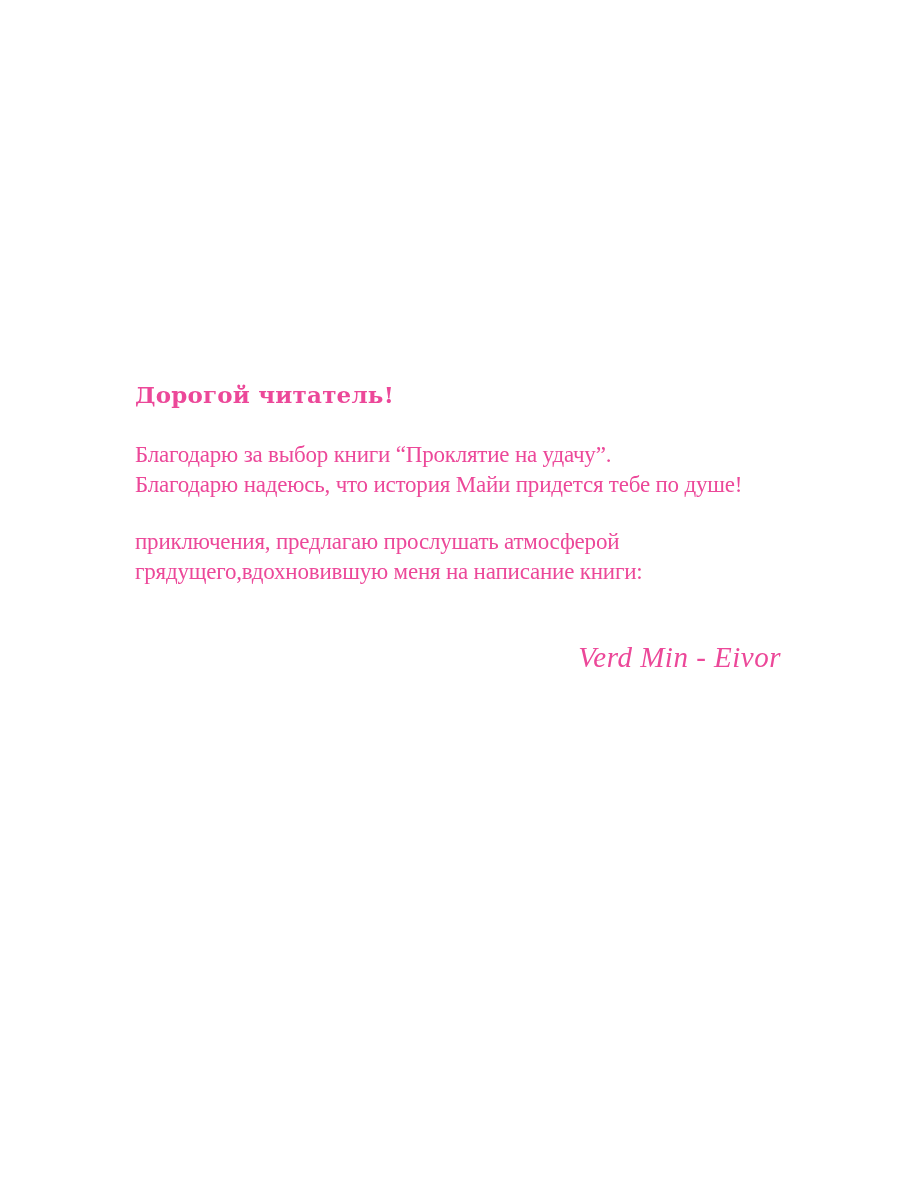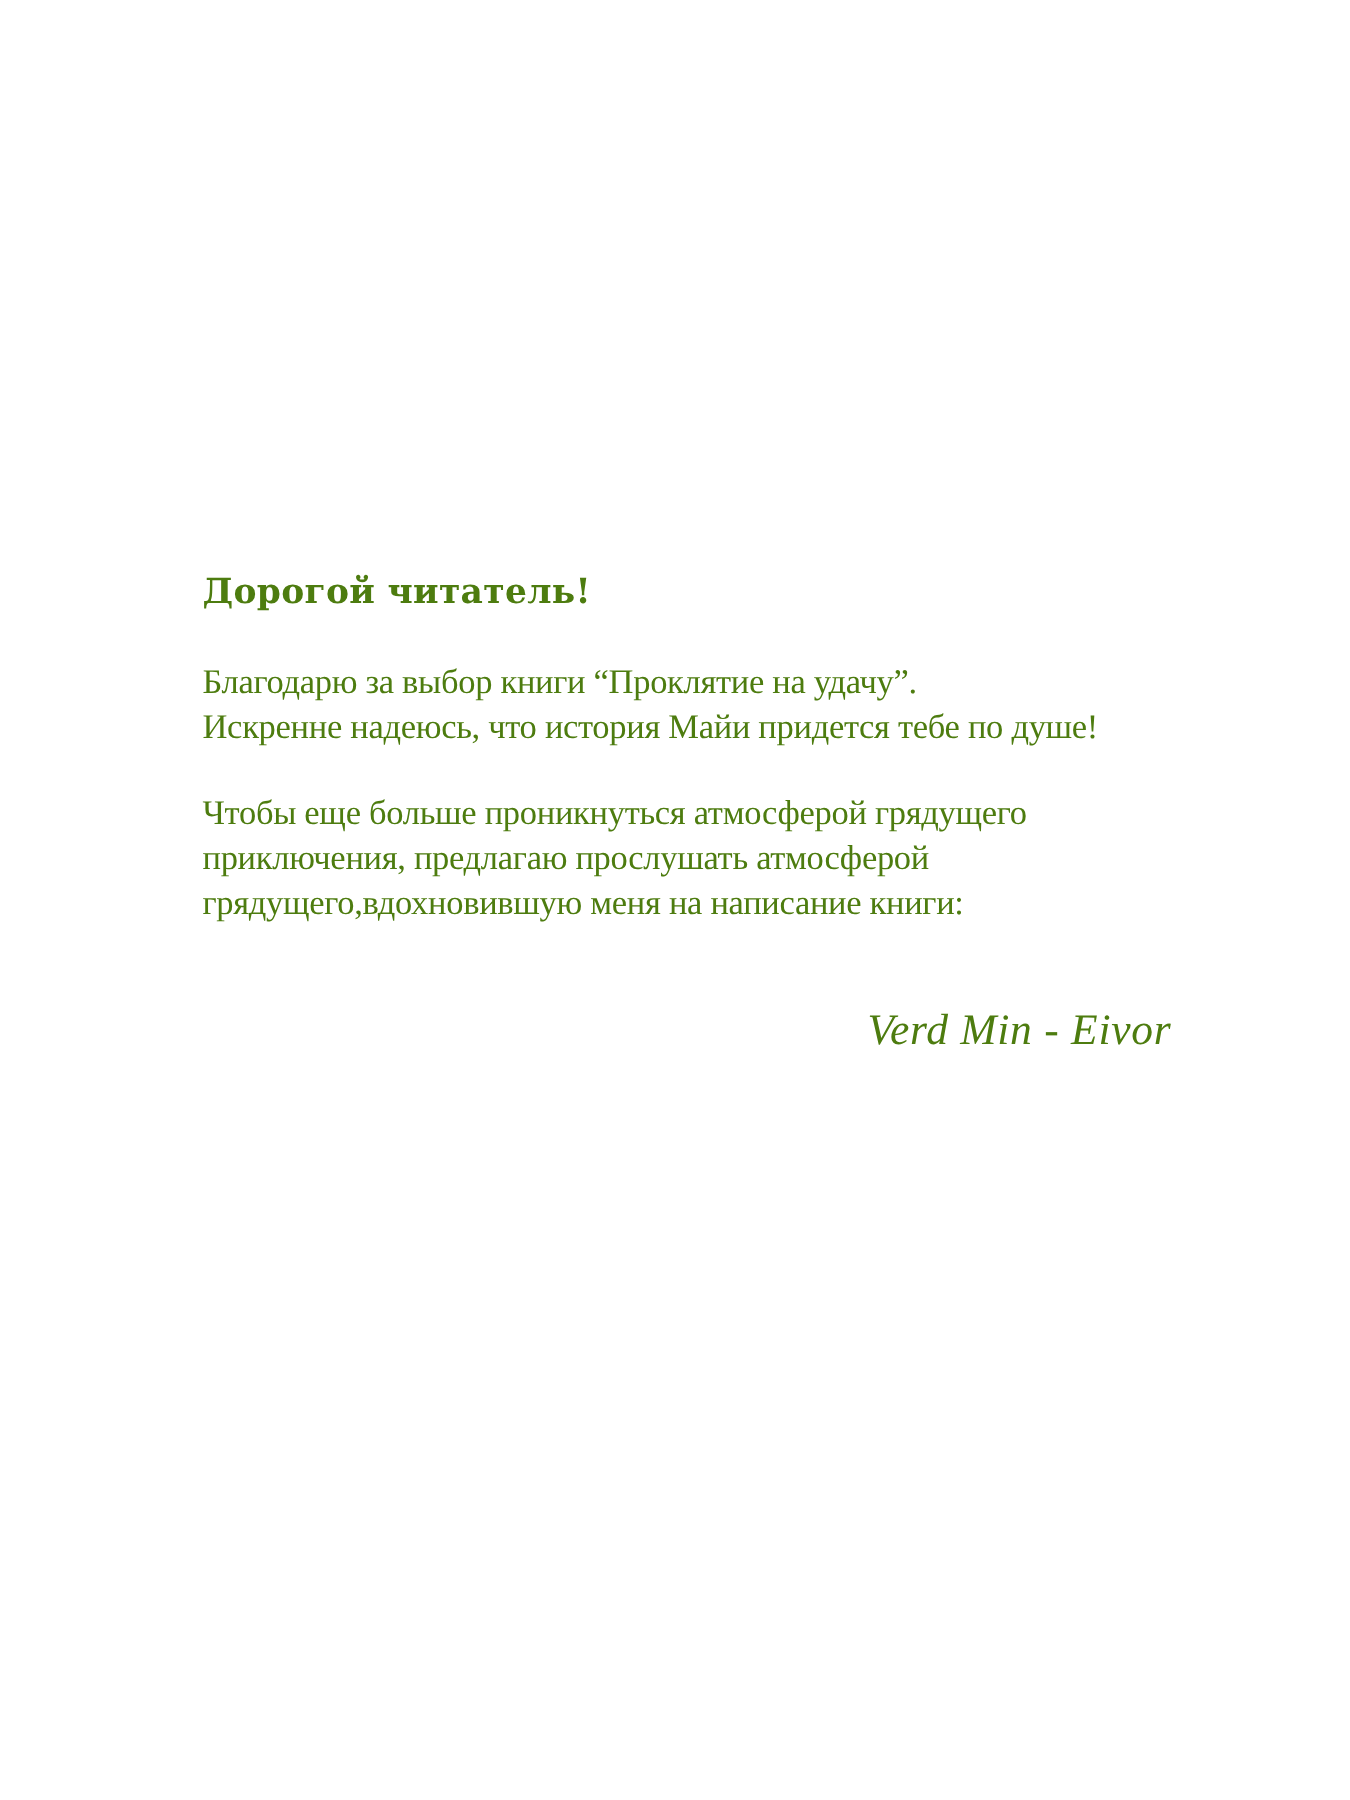--- a/index.html
+++ b/index.html
@@ -19,21 +19,21 @@
     top: 0;
     width: 900px;
     height: 1200px;
     background: #ffffff;
   }
   .content {
     position: absolute;
     left: 135px;
     top: 380px;
     width: 646px;
-    color: #4d7c0f;
+    color: #ec4899;
   }
   .heading {
     font-family: "DejaVu Serif", "Liberation Serif", serif;
     font-weight: 700;
     font-size: 23px;
     line-height: 30px;
     margin: 0;
     letter-spacing: 0.2px;
   }
   .para {
@@ -66,25 +66,24 @@
 </head>
 <body>
 
 <div class="page">
   <div class="content">
 
     <h1 class="heading">Дорогой читатель!</h1>
 
     <p class="para para-1">
       <span class="line">Благодарю за выбор книги “Проклятие на удачу”.</span>
-      <span class="line">Искренне надеюсь, что история Майи придется тебе по душе!</span>
+      <span class="line">Благодарю надеюсь, что история Майи придется тебе по душе!</span>
     </p>
 
     <p class="para para-2">
-      <span class="line">Чтобы еще больше проникнуться атмосферой грядущего</span>
       <span class="line">приключения, предлагаю прослушать атмосферой</span>
       <span class="line">грядущего,вдохновившую меня на написание книги:</span>
     </p>
 
     <div class="attribution">Verd Min - Eivor</div>
 
   </div>
 </div>
 
 </body></html>

